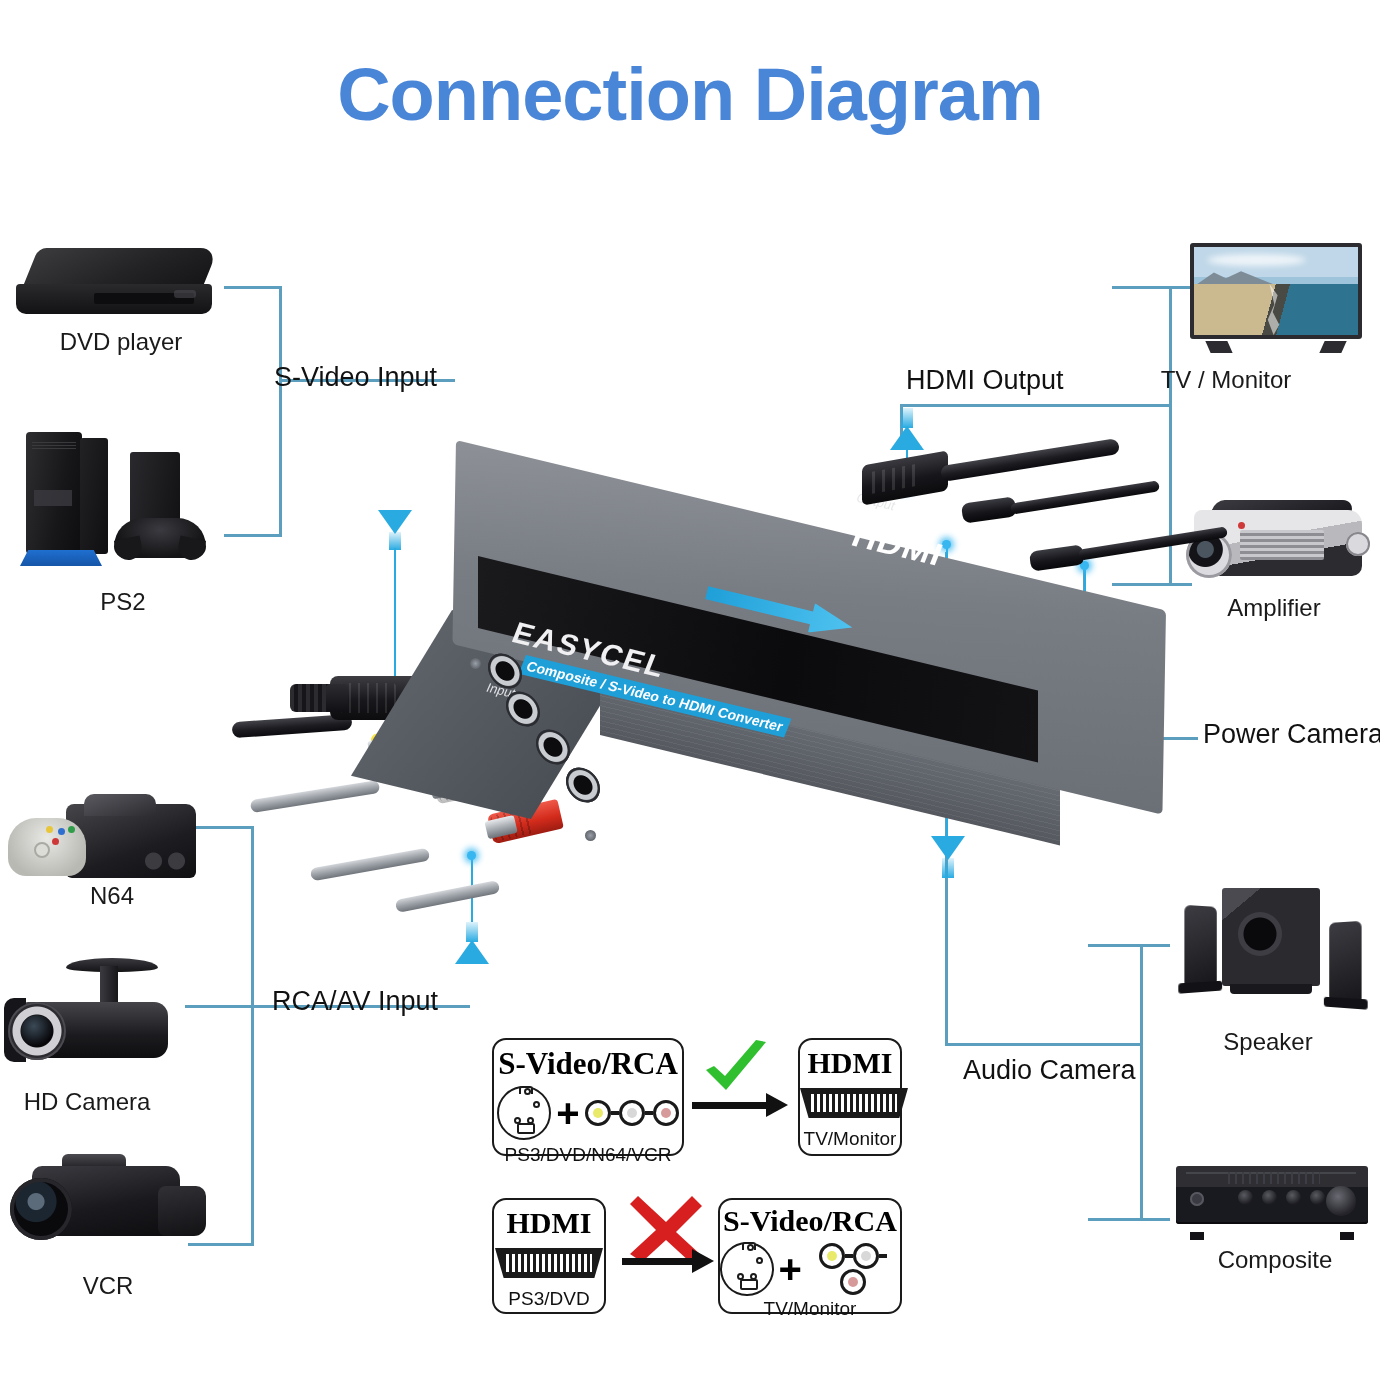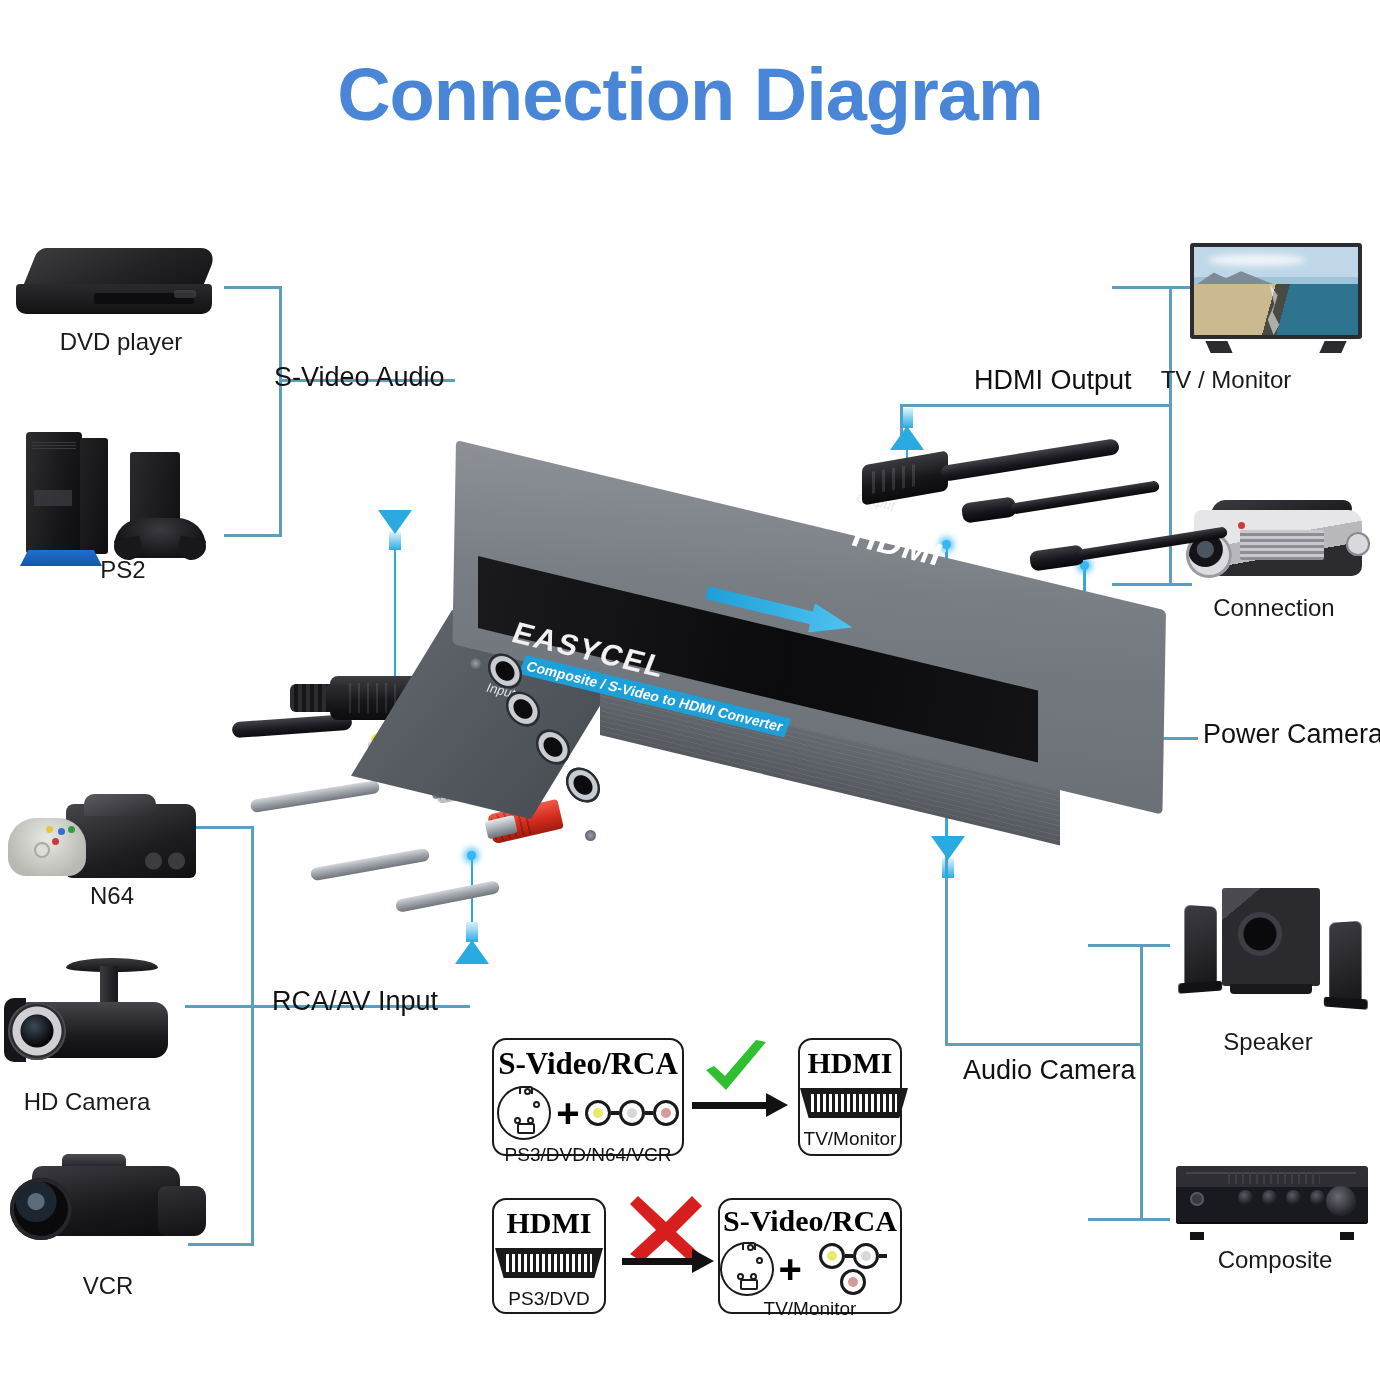--- a/index.html
+++ b/index.html
@@ -581,36 +581,36 @@
 
 <div class="stage">
 
   <div class="title">Connection Diagram</div>
 
   <div class="line h" style="left:224px; top:286px; width:58px;"></div>
   <div class="line v" style="left:279px; top:286px; height:251px;"></div>
   <div class="line h" style="left:224px; top:534px; width:58px;"></div>
   <div class="line h" style="left:279px; top:379px; width:176px;"></div>
 
-  <div class="conn-label" style="left:274px; top:362px;">S-Video Audio</div>
+  <div class="conn-label" style="left:274px; top:362px;">S-Video Input</div>
 
   <div class="line h" style="left:188px; top:826px; width:66px;"></div>
   <div class="line v" style="left:251px; top:826px; height:420px;"></div>
   <div class="line h" style="left:188px; top:1243px; width:66px;"></div>
   <div class="line h" style="left:185px; top:1005px; width:285px;"></div>
 
   <div class="conn-label" style="left:272px; top:986px;">RCA/AV Input</div>
 
   <div class="line h" style="left:1112px; top:286px; width:80px;"></div>
   <div class="line v" style="left:1169px; top:286px; height:299px;"></div>
   <div class="line h" style="left:1112px; top:583px; width:80px;"></div>
   <div class="line h" style="left:900px; top:404px; width:270px;"></div>
   <div class="line v" style="left:900px; top:404px; height:36px;"></div>
 
-  <div class="conn-label" style="left:974px; top:365px;">HDMI Output</div>
+  <div class="conn-label" style="left:906px; top:365px;">HDMI Output</div>
 
   <div class="line h" style="left:1083px; top:737px; width:115px;"></div>
   <div class="line v" style="left:1083px; top:565px; height:175px;"></div>
   <div class="conn-label" style="left:1203px; top:719px;">Power Camera</div>
 
   <div class="line h" style="left:1088px; top:944px; width:82px;"></div>
   <div class="line v" style="left:1140px; top:944px; height:277px;"></div>
   <div class="line h" style="left:1088px; top:1218px; width:82px;"></div>
   <div class="line h" style="left:945px; top:1043px; width:196px;"></div>
   <div class="line v" style="left:945px; top:552px; height:492px;"></div>
@@ -661,21 +661,21 @@
 
   <div class="ps2">
     <div class="tower">
         <div class="ps2logo"></div>
       </div>
     <div class="tower2"></div>
     <div class="stand"></div>
     <div class="slim"></div>
     <div class="pad"></div>
   </div>
-  <div class="dev-label" style="left:68px; top:556px; width:110px;text-align:center;">PS2</div>
+  <div class="dev-label" style="left:68px; top:588px; width:110px;text-align:center;">PS2</div>
 
   <div class="n64">
     <div class="body"></div>
     <div class="ctrl">
       <div class="btns">
           <i></i>
           <i></i>
           <i></i>
           <i></i>
         </div>
@@ -714,21 +714,21 @@
   <div class="dev-label" style="left:1146px; top:366px; width:160px;">TV / Monitor</div>
 
   <div class="proj">
     <div class="boxtop"></div>
     <div class="box"></div>
     <div class="vent"></div>
     <div class="led"></div>
     <div class="knob"></div>
     <div class="lens"></div>
   </div>
-  <div class="dev-label" style="left:1204px; top:594px; width:140px;">Connection</div>
+  <div class="dev-label" style="left:1204px; top:594px; width:140px;">Amplifier</div>
 
   <div class="spk">
     <div class="sat l"></div>
     <div class="sub">
         <div class="port"></div>
         <div class="feet"></div>
       </div>
     <div class="sat r"></div>
   </div>
   <div class="dev-label" style="left:1198px; top:1028px; width:140px;">Speaker</div>

